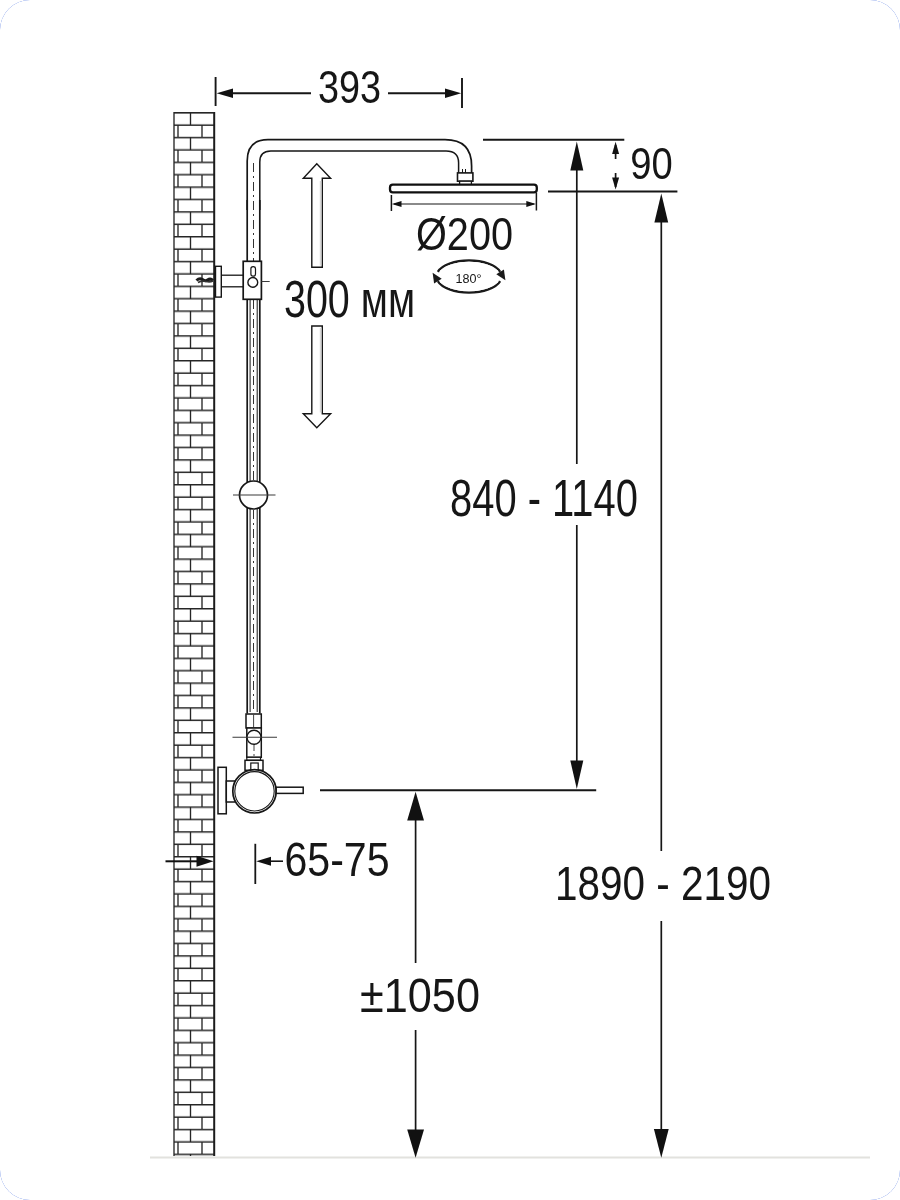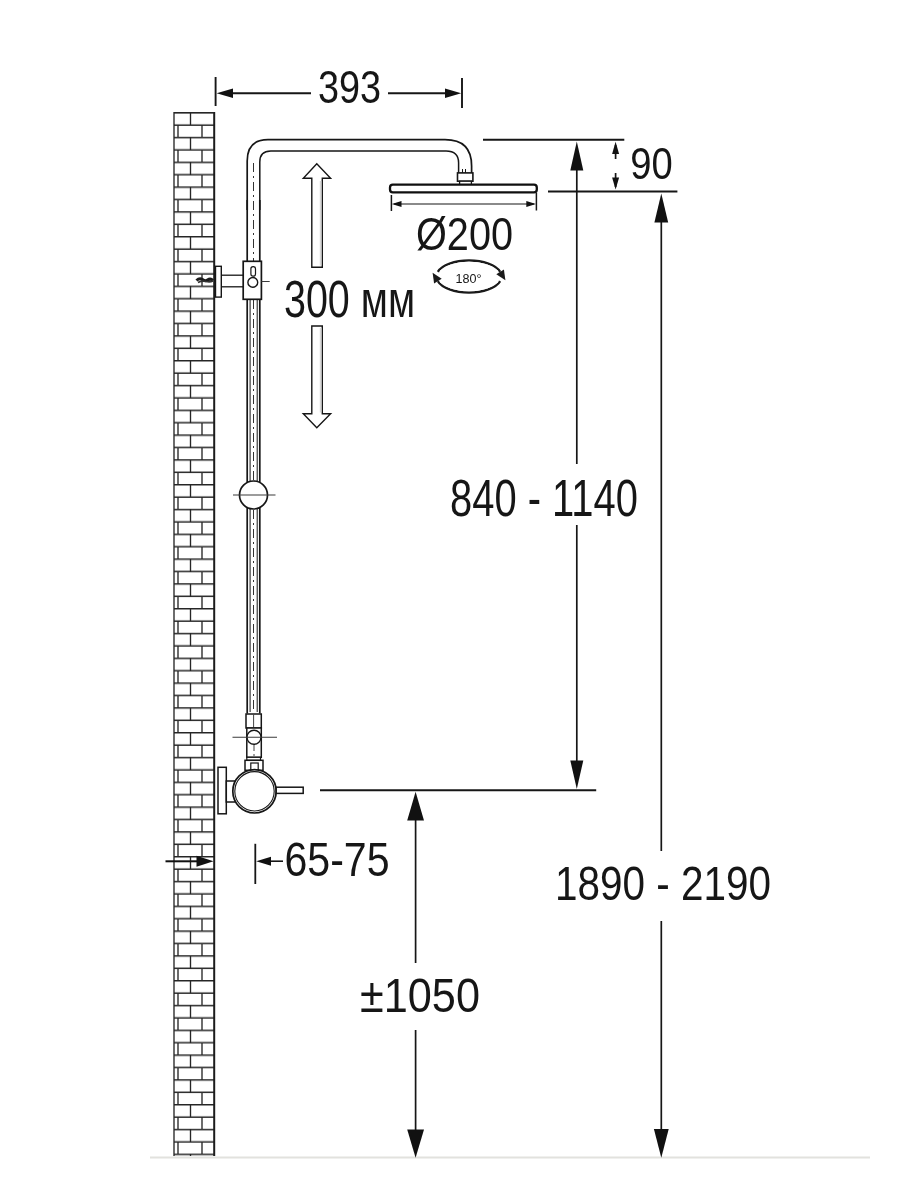--- a/index.html
+++ b/index.html
@@ -1,16 +1,16 @@
 <!DOCTYPE html>
 <html><head>
 <meta charset="utf-8">
 <style>
   html,body{margin:0;padding:0;background:#fff;}
-  #page{width:900px;height:1200px;position:relative;background:#1d4ed8;overflow:hidden;}
+  #page{width:900px;height:1200px;position:relative;background:#1d4ed8;overflow:hidden;border-radius:30px;}
   svg{position:absolute;left:0;top:0;}
   text{font-family:"Liberation Sans",sans-serif;fill:#161616;}
 </style>
 </head>
 <body>
 <div id="page">
 <svg width="900" height="1200" viewBox="0 0 900 1200">
 <defs>
 <pattern id="brick" x="174" y="112" width="40" height="24.8" patternUnits="userSpaceOnUse">
   <rect width="40" height="24.8" fill="#ffffff"></rect>

